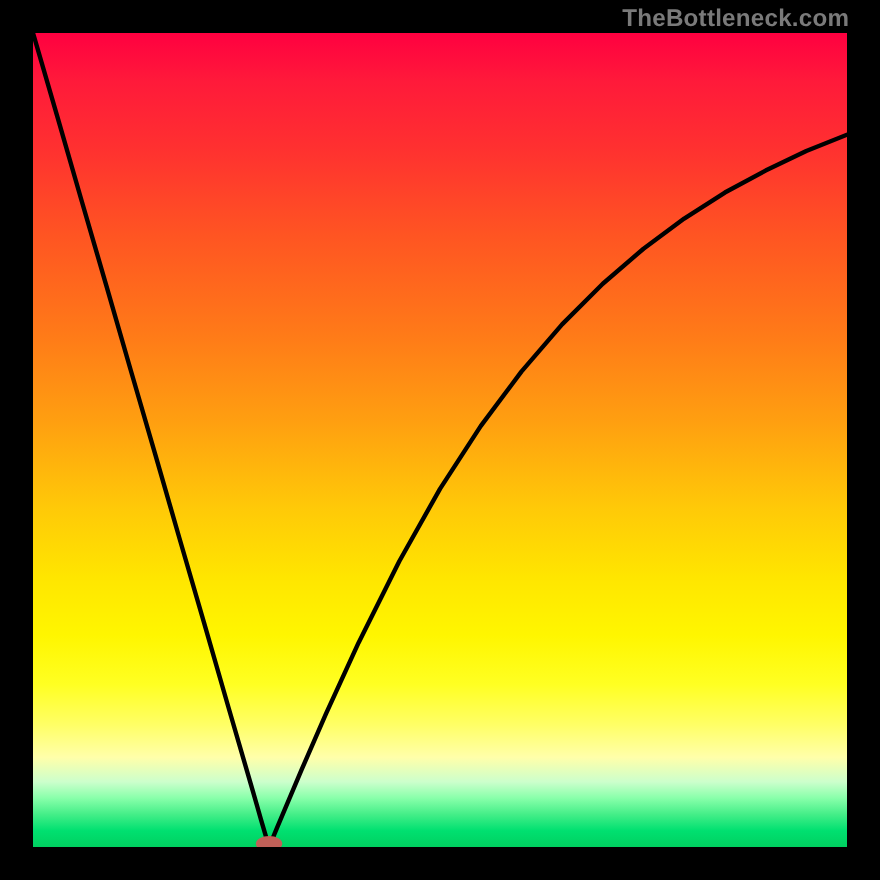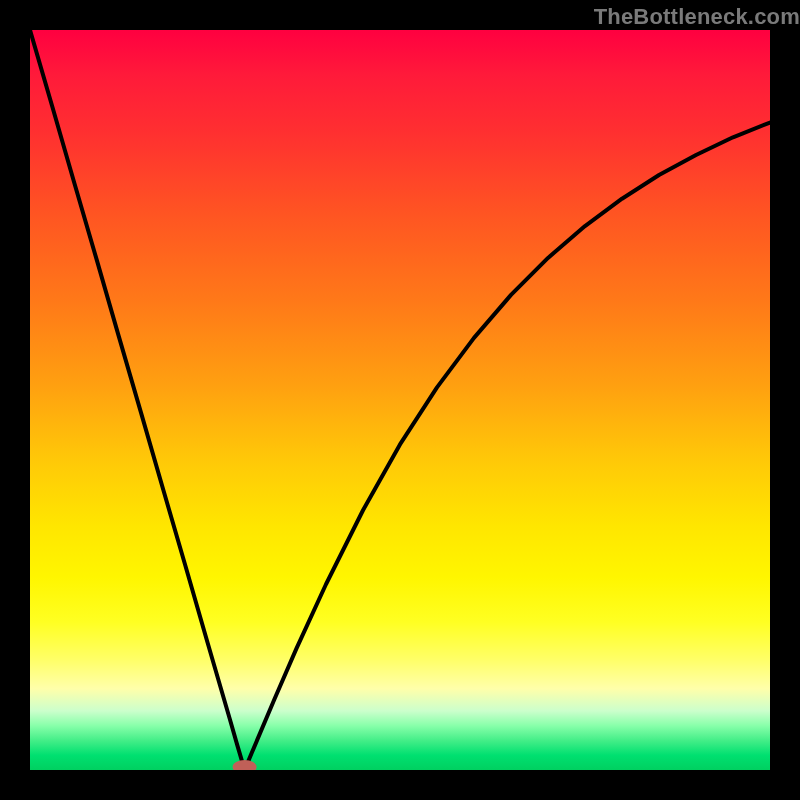--- a/index.html
+++ b/index.html
@@ -31,21 +31,21 @@
       #ffffaa 89%,
       #ccffcc 92%,
       #88ffaa 94%,
       #44ee88 96%,
       #00e070 98%,
       #00d060 100%);
   }
   .watermark {
     position: absolute;
     top: 4px;
-    right: 0;
+    right: 28px;
     font-family: Arial, Helvetica, sans-serif;
     font-size: 22px;
     font-weight: 600;
     color: #7a7a7a;
     letter-spacing: 0.2px;
   }
   .curve-svg {
     position: absolute;
     left: 30px;
     top: 30px;

